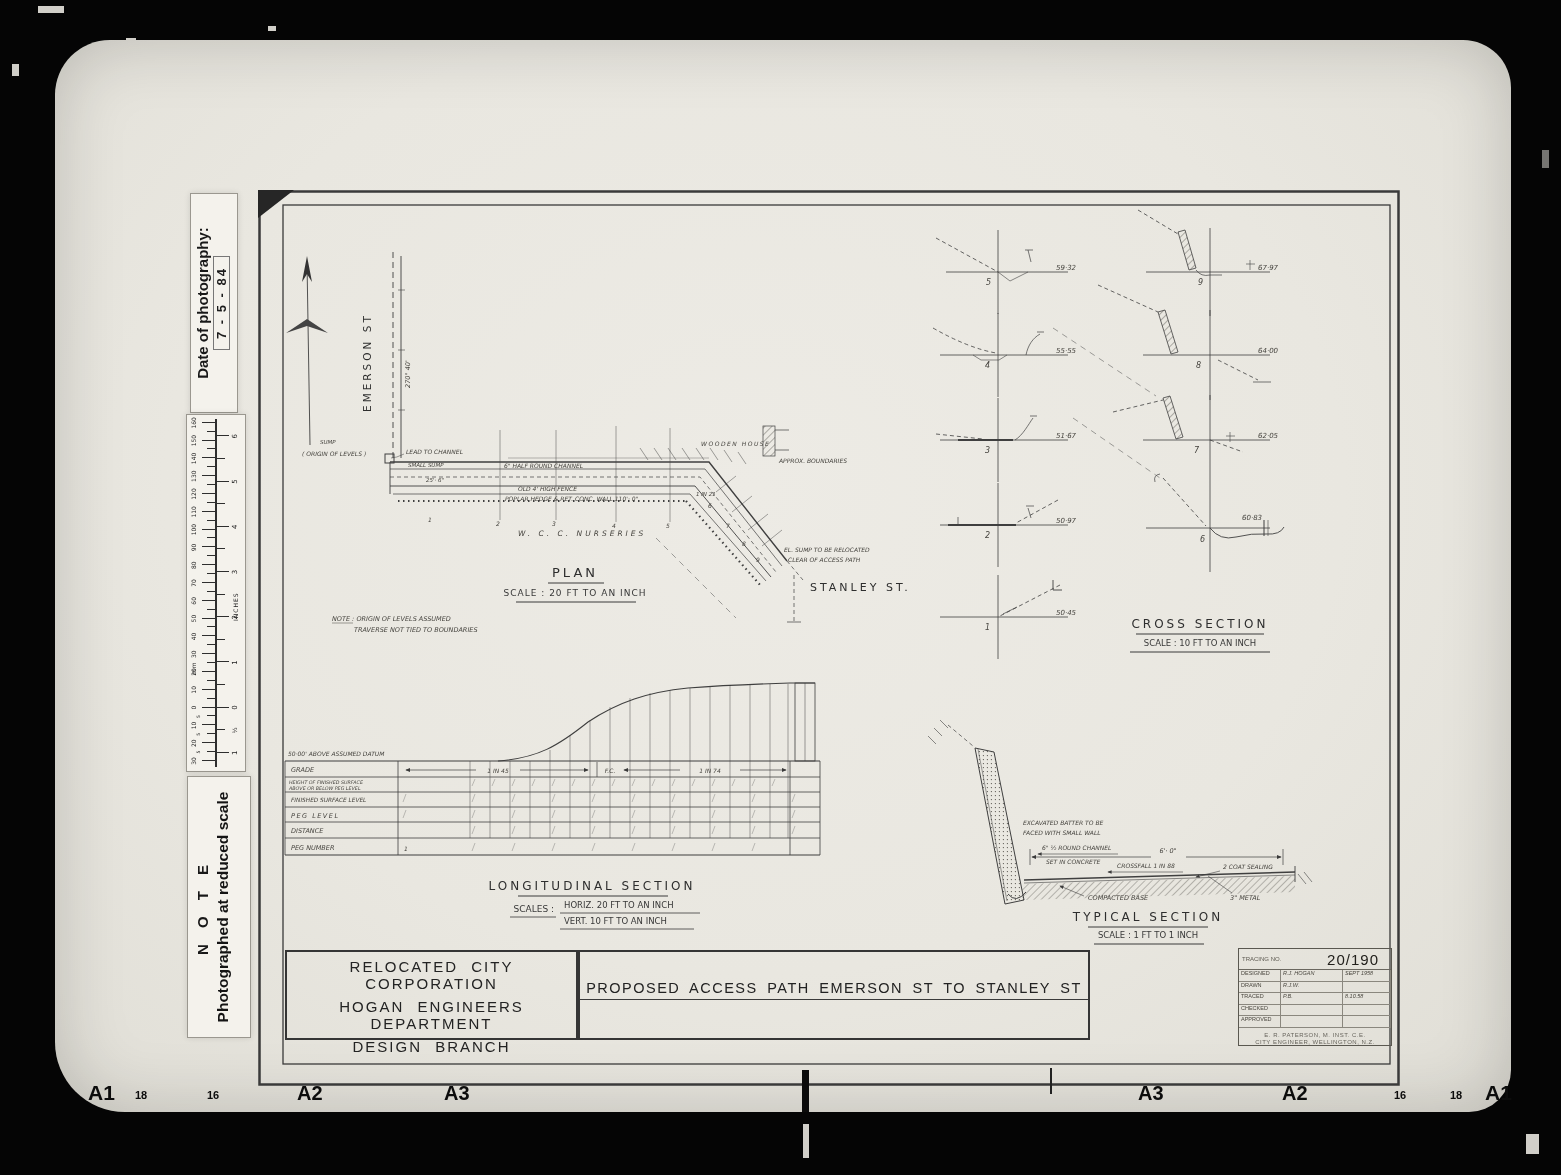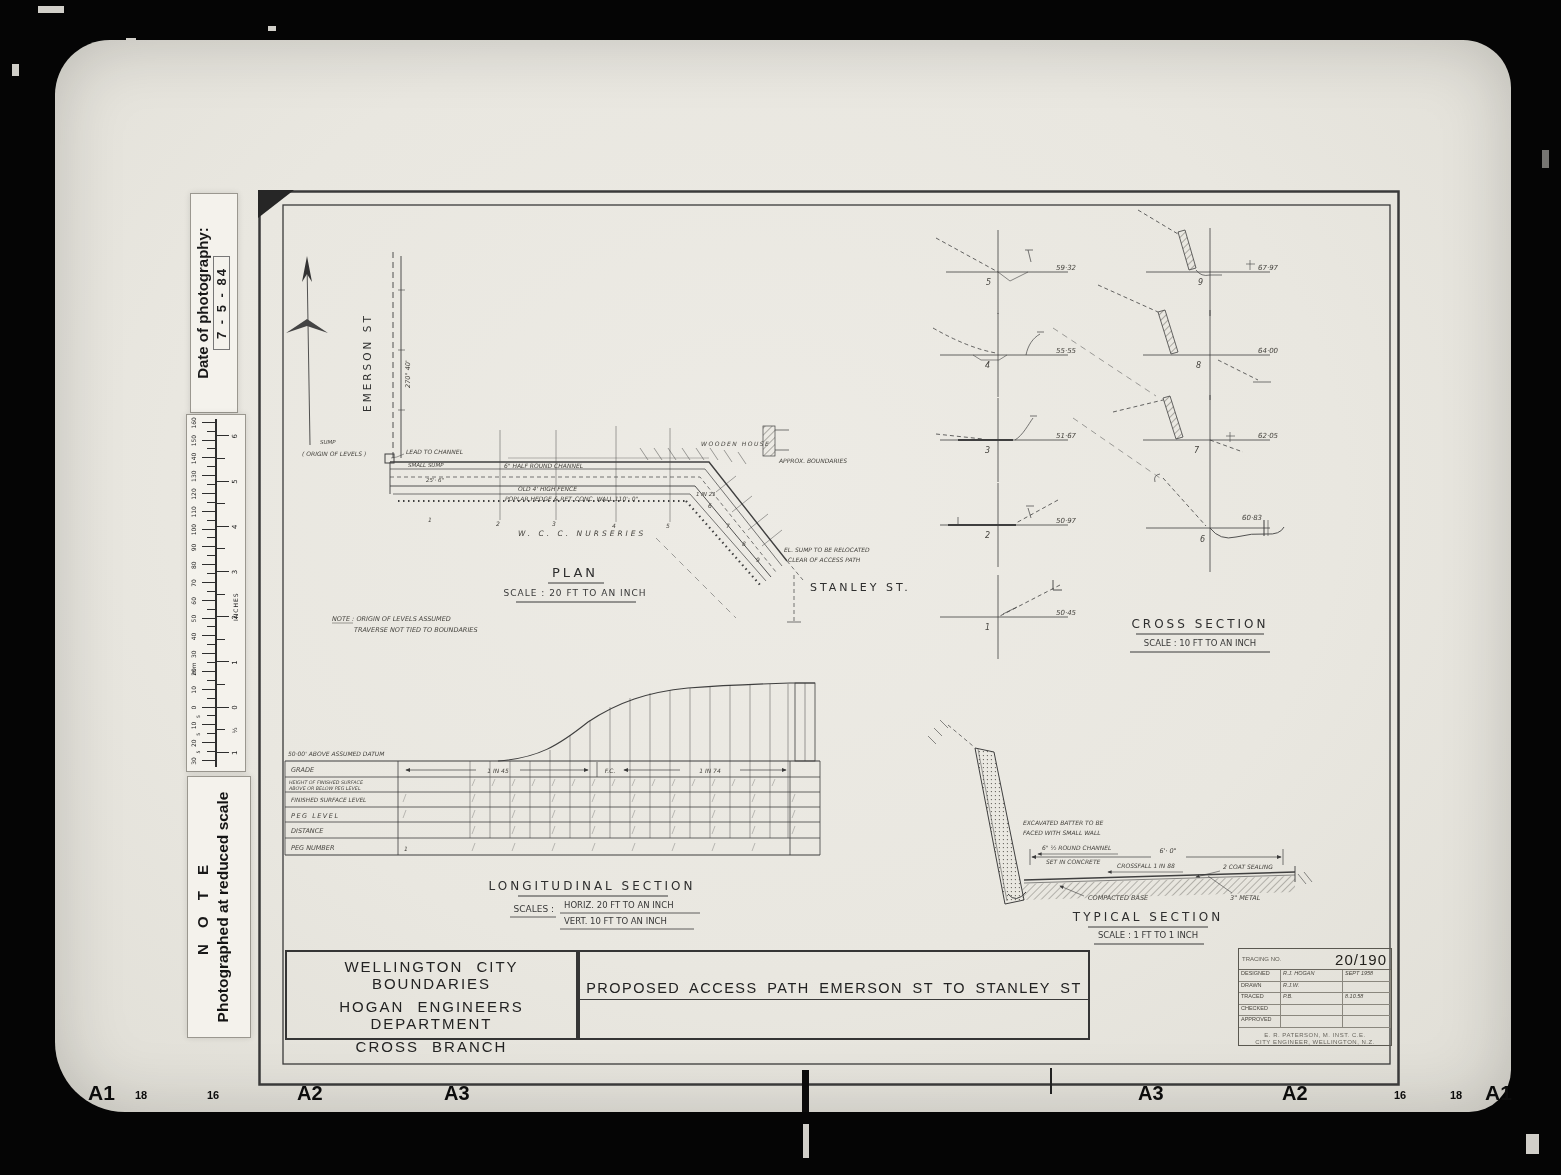--- a/index.html
+++ b/index.html
@@ -35,21 +35,21 @@
   .tb{position:absolute;border:2px solid #353535;background:transparent;color:#242424;}
   .tb-left{left:230px;top:910px;width:289px;height:86px;text-align:center;
            font-family:"Liberation Sans",sans-serif;}
   .tb-left div{font-size:15px;letter-spacing:2px;word-spacing:7px;margin-top:6px;color:#232323;}
   .tb-mid{left:523px;top:910px;width:508px;height:86px;text-align:center;font-family:"Liberation Sans",sans-serif;}
   .tb-mid span{display:inline-block;margin-top:28px;font-size:14.5px;letter-spacing:1.5px;word-spacing:4px;
                border-bottom:1.5px solid #3a3a3a;padding:0 6px 3px 6px;color:#222;}
   .tb-trace{left:1183px;top:908px;width:152px;height:96px;border:1.5px solid #5a5850;font-family:"Liberation Sans",sans-serif;}
   .tb-trace .hdr{display:flex;align-items:center;border-bottom:1px solid #6a675f;height:20px;}
   .tb-trace .hdr .tl{font-size:6px;color:#5c5950;filter:blur(.4px);margin-left:3px;flex:1;}
-  .tb-trace .hdr .tn{font-size:15px;color:#22201c;letter-spacing:1px;margin-right:4px;}
+  .tb-trace .hdr .tn{font-size:15px;color:#22201c;letter-spacing:1px;margin-right:12px;}
   .trow{display:grid;grid-template-columns:42px 62px 1fr;height:10.5px;border-bottom:1px solid #8a877e;
         font-size:5.5px;color:#4a473f;filter:blur(.35px);}
   .trow span{overflow:hidden;white-space:nowrap;border-right:1px solid #8a877e;padding-left:2px;font-style:italic;}
   .trow span:first-child{font-style:normal;}
   .tfoot{text-align:center;font-size:6px;color:#4f4c44;filter:blur(.5px);opacity:.85;margin-top:4px;letter-spacing:.5px;}
   
   .em{position:absolute;font-family:"Liberation Sans",sans-serif;font-weight:bold;color:#0c0c0c;}
 </style>
 </head>
 <body>
@@ -500,23 +500,23 @@
         <text class="hand" x="830" y="710" font-size="6.5">COMPACTED BASE</text>
         <text class="hand" x="972" y="710" font-size="6.5">3" METAL</text>
         <text class="cap" x="890" y="731" font-size="12" letter-spacing="4" text-anchor="middle">TYPICAL SECTION</text>
         <line x1="830" y1="737" x2="950" y2="737" stroke="#3a3a3a" stroke-width="1"></line>
         <text x="890" y="748" font-size="8.5" text-anchor="middle" fill="#333">SCALE : 1 FT TO 1 INCH</text>
         <line x1="836" y1="754" x2="946" y2="754" stroke="#3a3a3a" stroke-width="1"></line>
       </g>
     </svg>
 
     <div class="tb tb-left">
-      <div>WELLINGTON CITY BOUNDARIES</div>
+      <div>RELOCATED CITY CORPORATION</div>
       <div>HOGAN ENGINEERS DEPARTMENT</div>
-      <div>CROSS BRANCH</div>
+      <div>DESIGN BRANCH</div>
     </div>
     <div class="tb tb-mid">
       <span>PROPOSED ACCESS PATH EMERSON ST TO STANLEY ST</span>
     </div>
     <div class="tb tb-trace">
       <div class="hdr">
         <span class="tl">TRACING NO.</span>
         <span class="tn">20/190</span>
       </div>
       <div class="trow">

